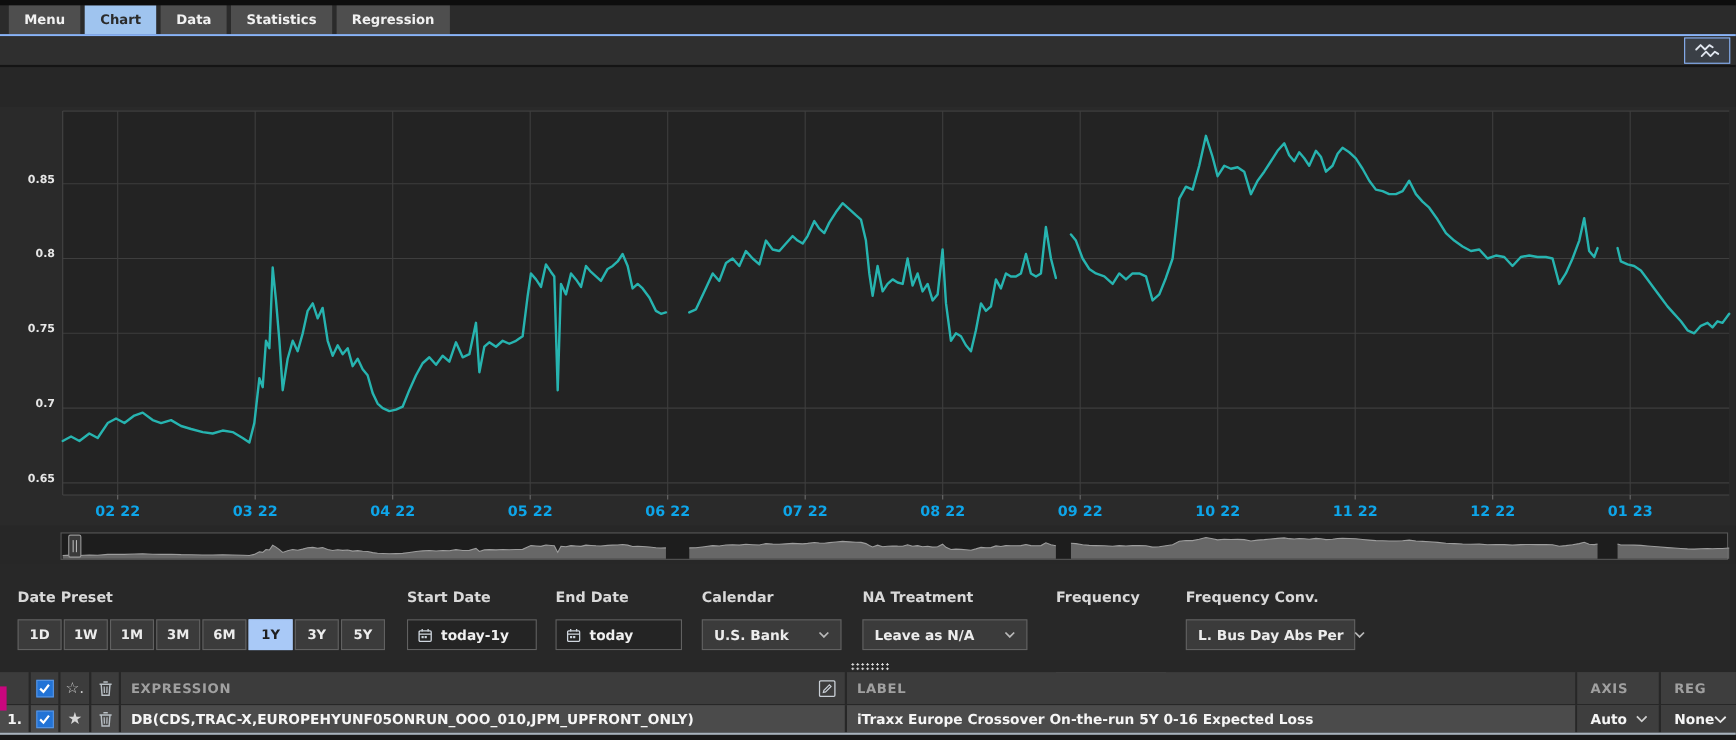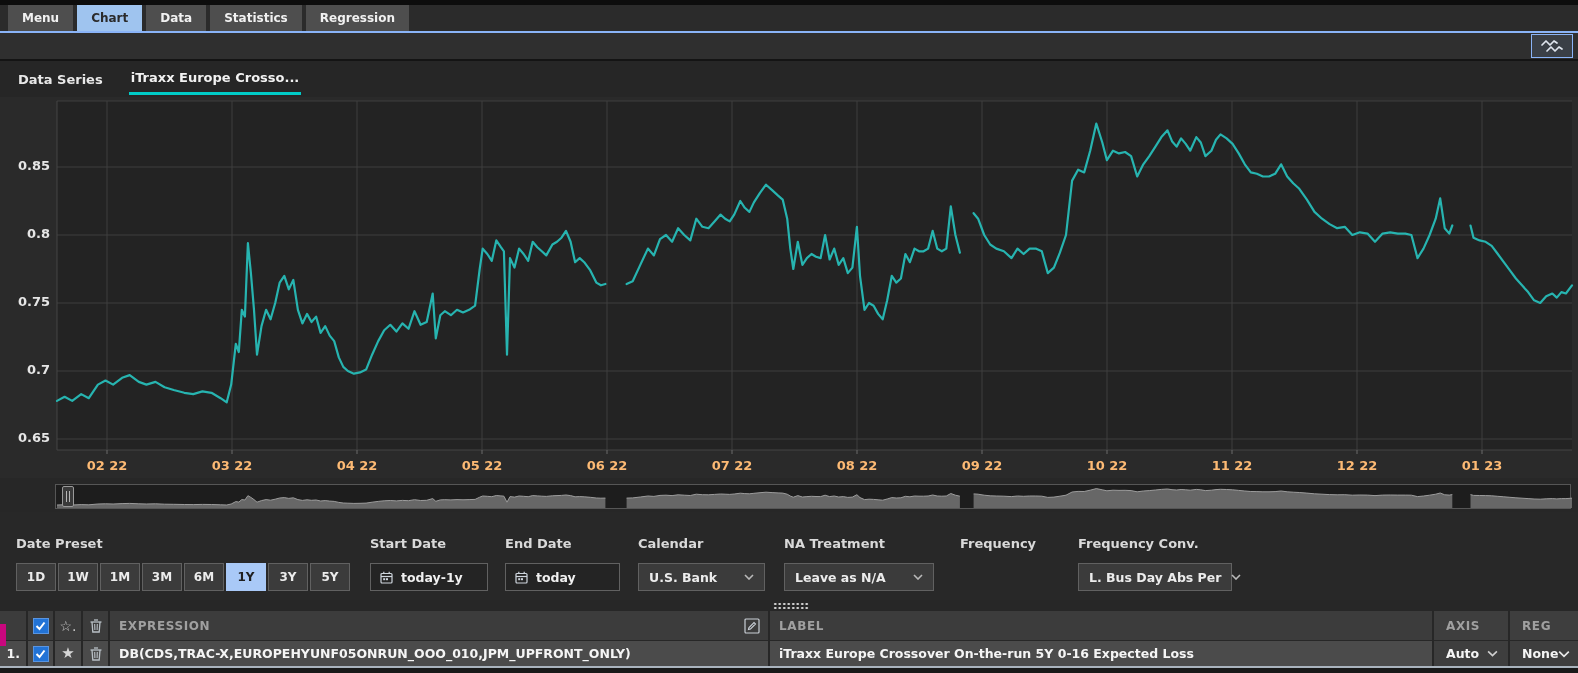--- a/index.html
+++ b/index.html
@@ -19,22 +19,22 @@
   #chart-style-btn{position:absolute;right:5px;top:1px;width:42px;height:24px;background:#3a3f46;border:1px solid #8ab4f8;display:flex;align-items:center;justify-content:center;cursor:pointer;padding:0;}
 
   
   #series-bar{position:absolute;left:0;top:61px;width:100%;height:36px;background:#262626;display:flex;align-items:center;}
   #series-bar .ds-label{margin-left:18px;font-size:13px;font-weight:bold;color:#e8e8e8;}
   .series-tab{margin-left:26px;padding:6px 2px 7px 2px;font-size:13px;font-weight:bold;color:#f2f2f2;border-bottom:3px solid #00cbc7;cursor:pointer;}
 
   
   #chart{position:absolute;left:0;top:97px;width:1578px;height:381px;background:#2a2a2a;}
   #main-svg{position:absolute;left:0;top:0;}
-  .ylabel{position:absolute;left:0;width:50px;text-align:right;font-size:13px;font-weight:bold;color:#e6e6e6;}
-  .xlabel{position:absolute;top:361px;width:60px;text-align:center;font-size:13px;font-weight:bold;color:#fdba74;}
+  .ylabel{position:absolute;left:0;width:50px;text-align:right;font-size:10px;font-weight:bold;color:#e6e6e6;}
+  .xlabel{position:absolute;top:361px;width:60px;text-align:center;font-size:13px;font-weight:bold;color:#0ea5e9;}
 
   
   #mini{position:absolute;left:0;top:481px;width:1578px;height:31px;}
   #mini-handle{position:absolute;left:62px;top:5px;width:12px;height:21px;background:#3a3a3a;border:1px solid #9a9a9a;border-radius:2px;box-sizing:border-box;cursor:ew-resize;}
   #mini-handle:before,#mini-handle:after{content:"";position:absolute;top:4px;bottom:4px;width:1px;background:#b5b5b5;}
   #mini-handle:before{left:3px;} #mini-handle:after{right:3px;}
 
   
   #controls{position:absolute;left:0;top:512px;width:100%;height:88px;background:#282828;}
   .ctl{position:absolute;top:0;}
@@ -100,24 +100,20 @@
     <button id="chart-style-btn">
       <span style="display:flex;">
         <svg width="24" height="16" viewBox="0 0 24 16">
           <polyline points="2,7 6,3 10,7 14,3 17,5" fill="none" stroke="#dfe5ee" stroke-width="1.7" stroke-linejoin="round" stroke-linecap="round"></polyline>
           <polyline points="7,13 11,9 15,13 19,9 22,11" fill="none" stroke="#dfe5ee" stroke-width="1.7" stroke-linejoin="round" stroke-linecap="round"></polyline>
         </svg>
       </span>
     </button>
   </div>
 
-  <div id="series-bar">
-    <span class="ds-label">Data Series</span>
-    <span class="series-tab">iTraxx Europe Crosso...</span>
-  </div>
 
   <div id="chart">
     <svg id="main-svg" width="1578" height="358">
         <rect x="57" y="4" width="1515" height="349" fill="#232323"></rect>
         <line x1="57" y1="70.00000000000006" x2="1572" y2="70.00000000000006" stroke="#3e3e3e" stroke-width="1"></line>
         <line x1="57" y1="137.99999999999997" x2="1572" y2="137.99999999999997" stroke="#3e3e3e" stroke-width="1"></line>
         <line x1="57" y1="206.00000000000003" x2="1572" y2="206.00000000000003" stroke="#3e3e3e" stroke-width="1"></line>
         <line x1="57" y1="274.0000000000001" x2="1572" y2="274.0000000000001" stroke="#3e3e3e" stroke-width="1"></line>
         <line x1="57" y1="342" x2="1572" y2="342" stroke="#3e3e3e" stroke-width="1"></line>
         <line x1="57" y1="4" x2="1572" y2="4" stroke="#3e3e3e" stroke-width="1"></line>

